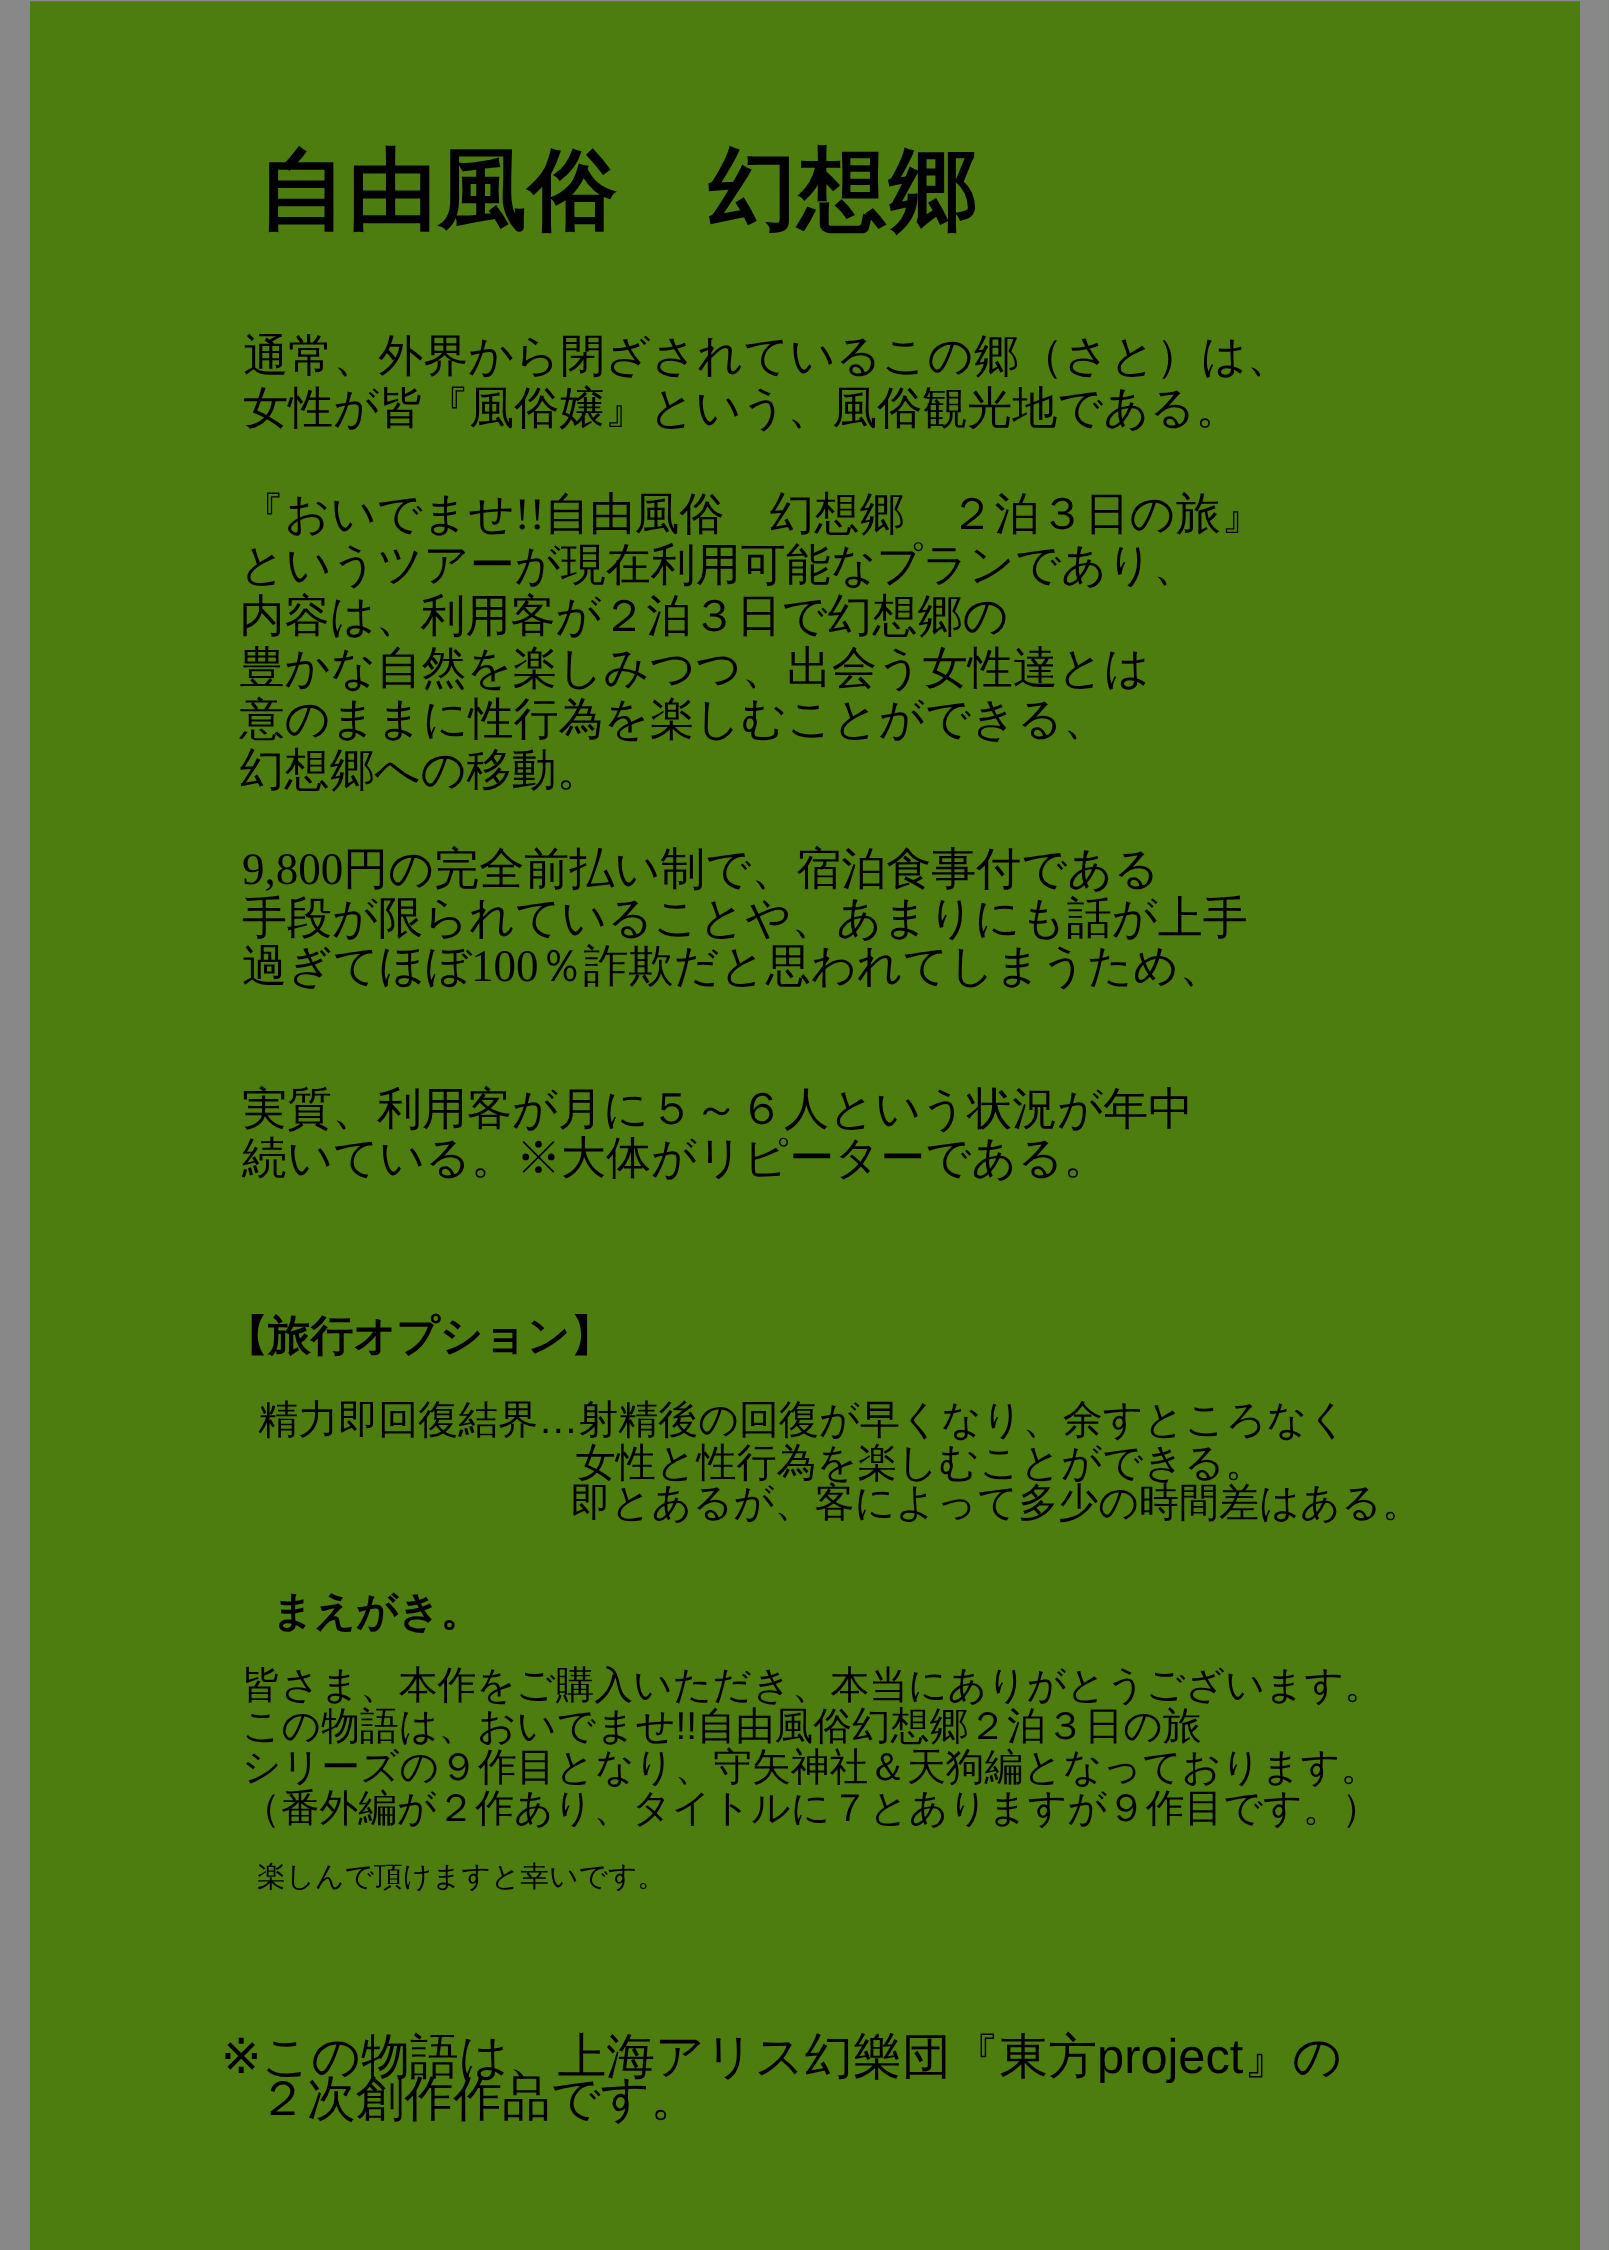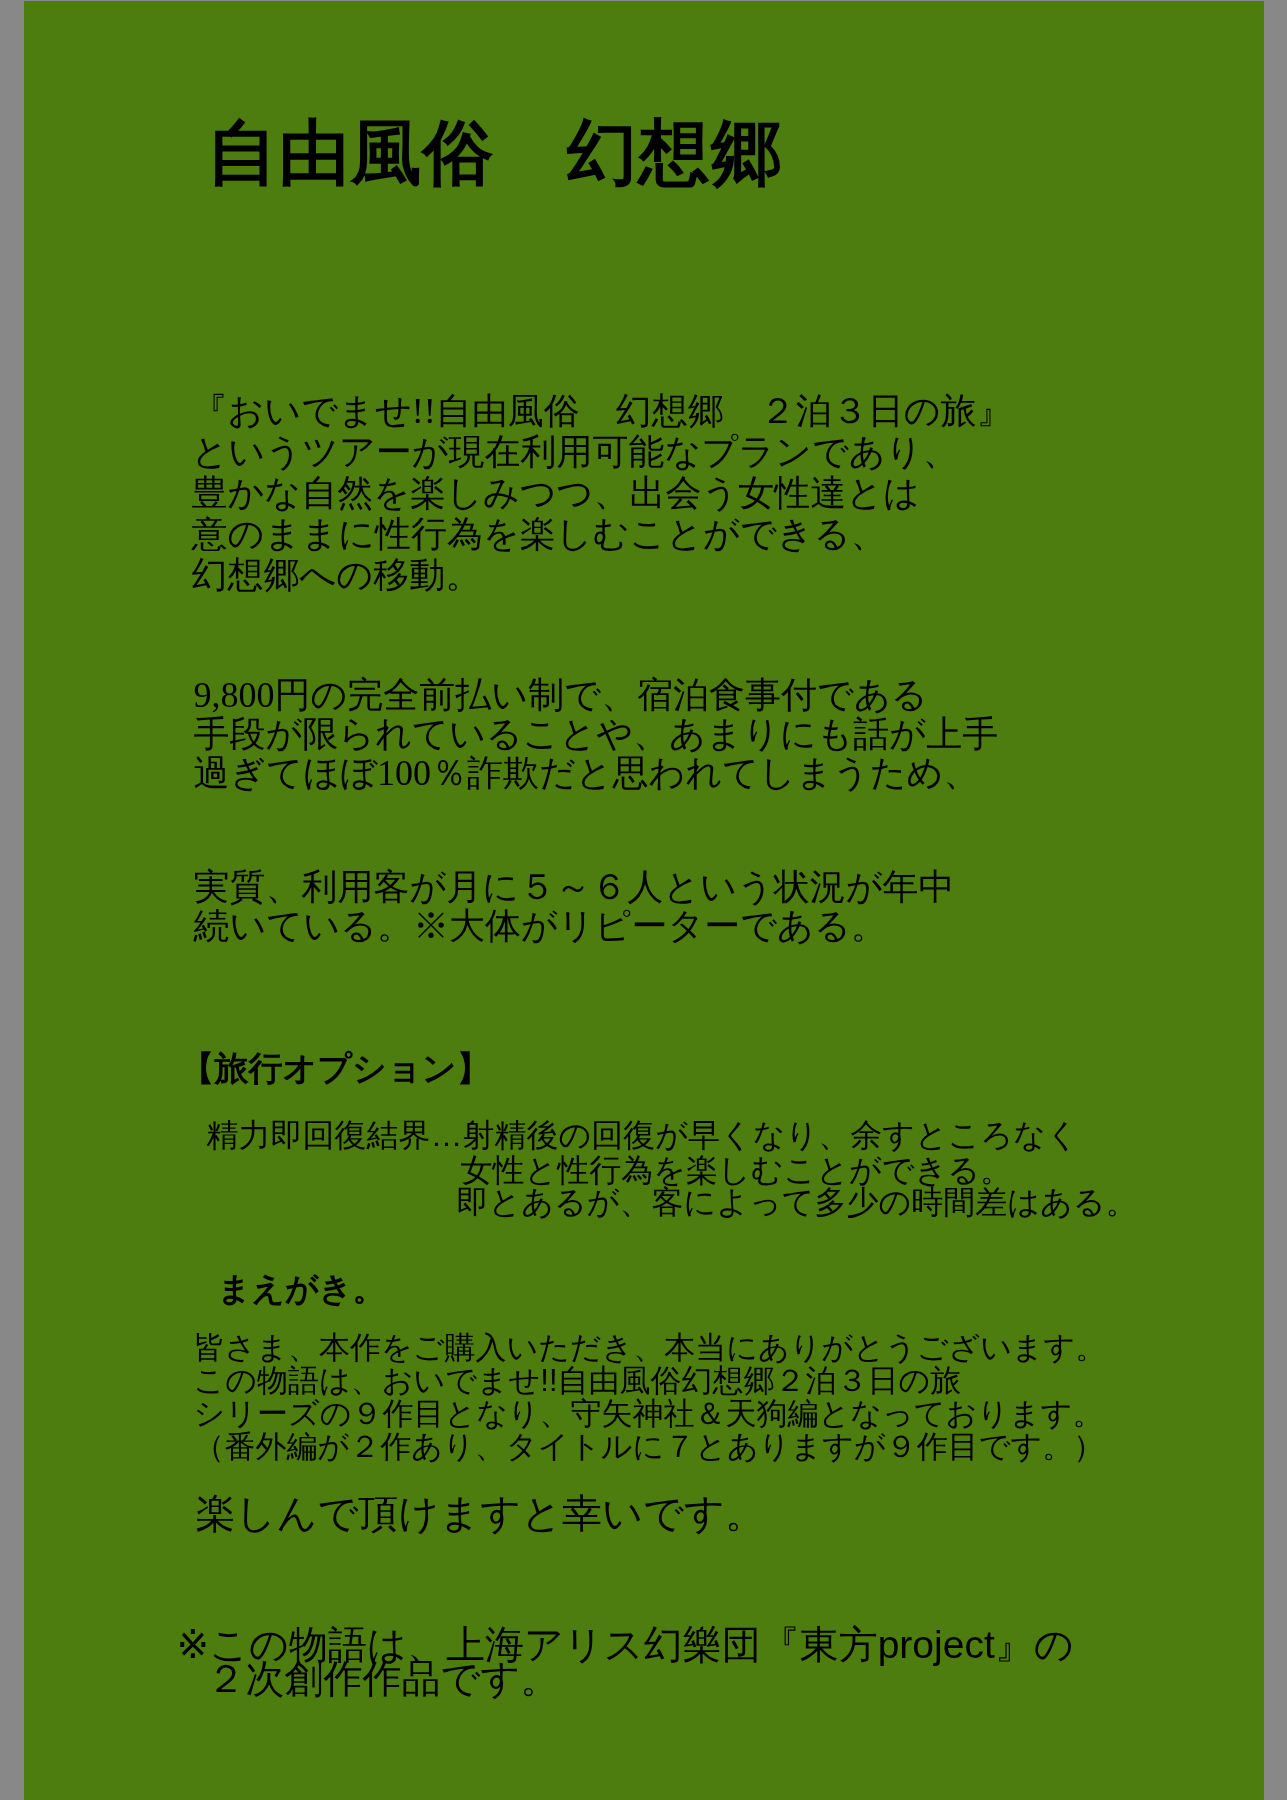--- a/index.html
+++ b/index.html
@@ -56,44 +56,49 @@
   }
   .preface-body {
     position: absolute;
     left: 170px; top: 1330px;
     font-size: 31px;
     line-height: 33px;
     white-space: nowrap;
   }
   .preface-closing {
     position: absolute;
-    left: 172px; top: 1485px;
-    font-size: 40px;
+    left: 182px; top: 1485px;
+    font-size: 23px;
     white-space: nowrap;
   }
   .footer-line {
     position: absolute;
     font-size: 39px;
     font-weight: normal;
     white-space: nowrap;
   }
   #footer-l1 { left: 153px; top: 1617px; }
   #footer-l2 { left: 183px; top: 1651px; }
 </style>
 </head>
 <body>
 
 <div class="page">
 
   <div class="doc-title serif">自由風俗　幻想郷</div>
 
+  <div id="p1" class="body-par serif">
+    <div>通常、外界から閉ざされているこの郷（さと）は、</div>
+    <div>女性が皆『風俗嬢』という、風俗観光地である。</div>
+  </div>
 
   <div id="p2" class="body-par serif">
     <div>『おいでませ!!自由風俗　幻想郷　２泊３日の旅』</div>
     <div>というツアーが現在利用可能なプランであり、</div>
+    <div>内容は、利用客が２泊３日で幻想郷の</div>
     <div>豊かな自然を楽しみつつ、出会う女性達とは</div>
     <div>意のままに性行為を楽しむことができる、</div>
     <div>幻想郷への移動。</div>
   </div>
 
   <div id="p3" class="body-par serif">
     <div>9,800円の完全前払い制で、宿泊食事付である</div>
     <div>手段が限られていることや、あまりにも話が上手</div>
     <div>過ぎてほぼ100％詐欺だと思われてしまうため、</div>
   </div>

